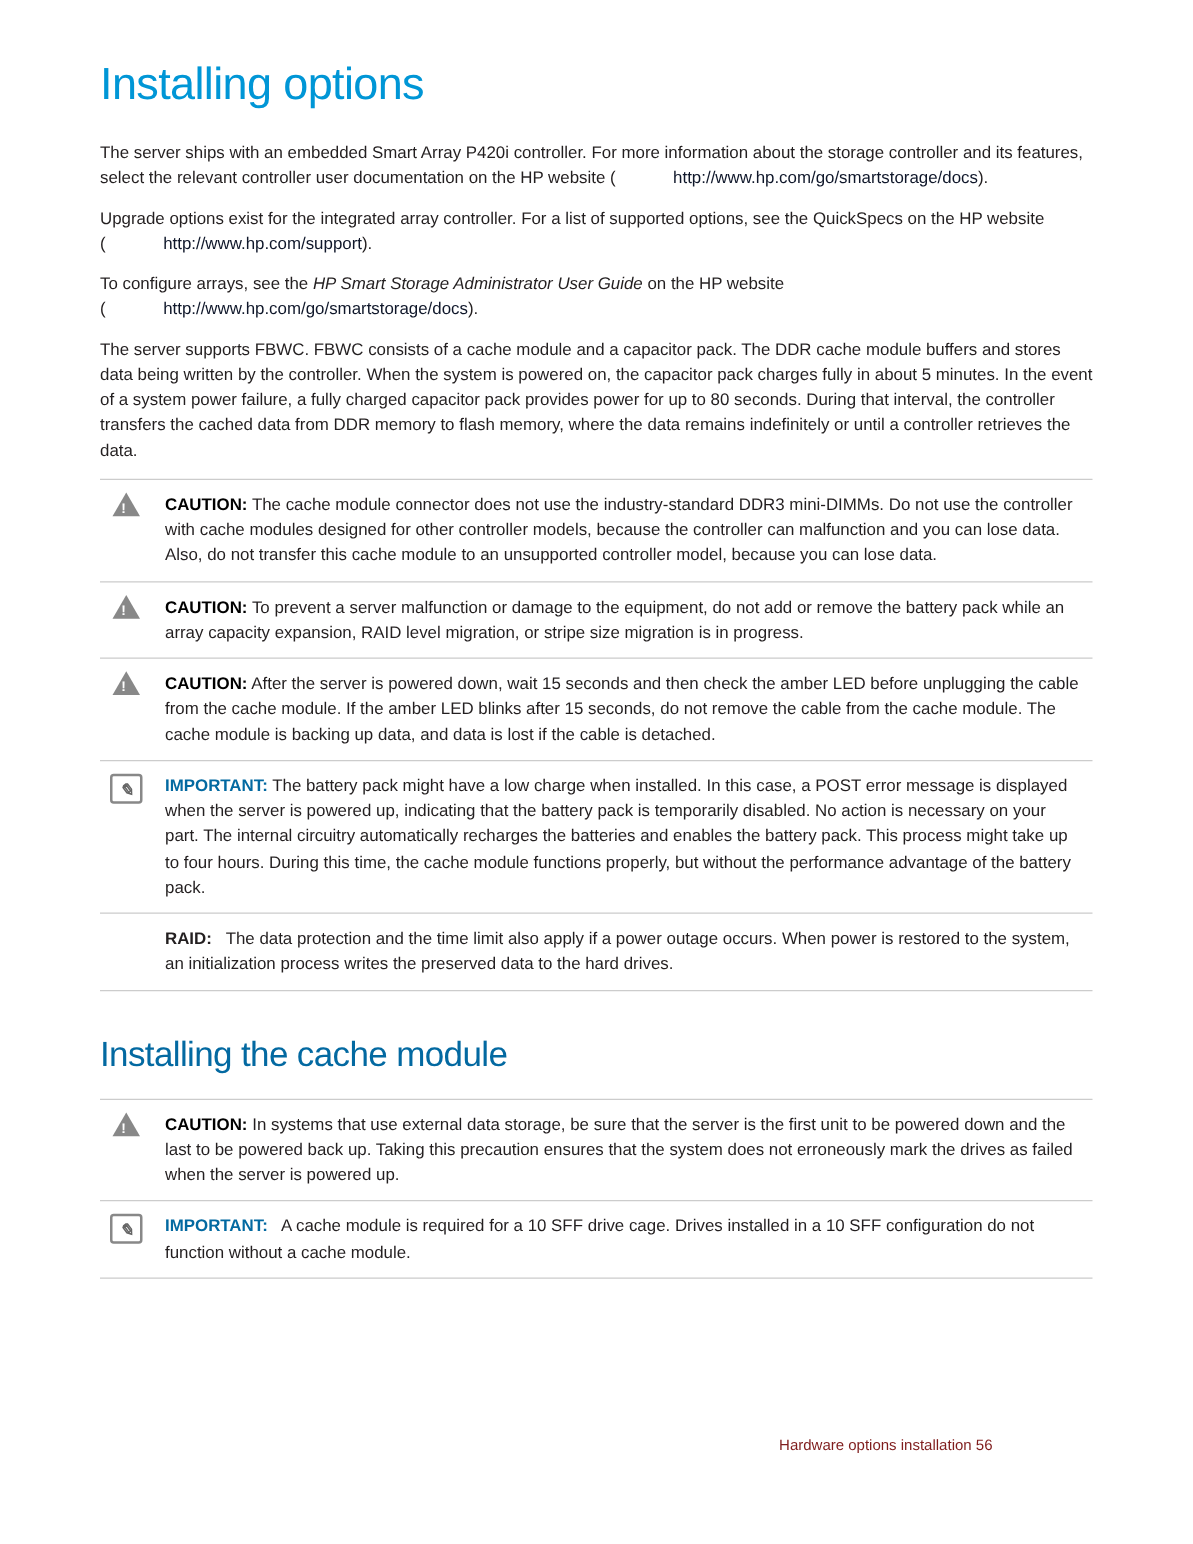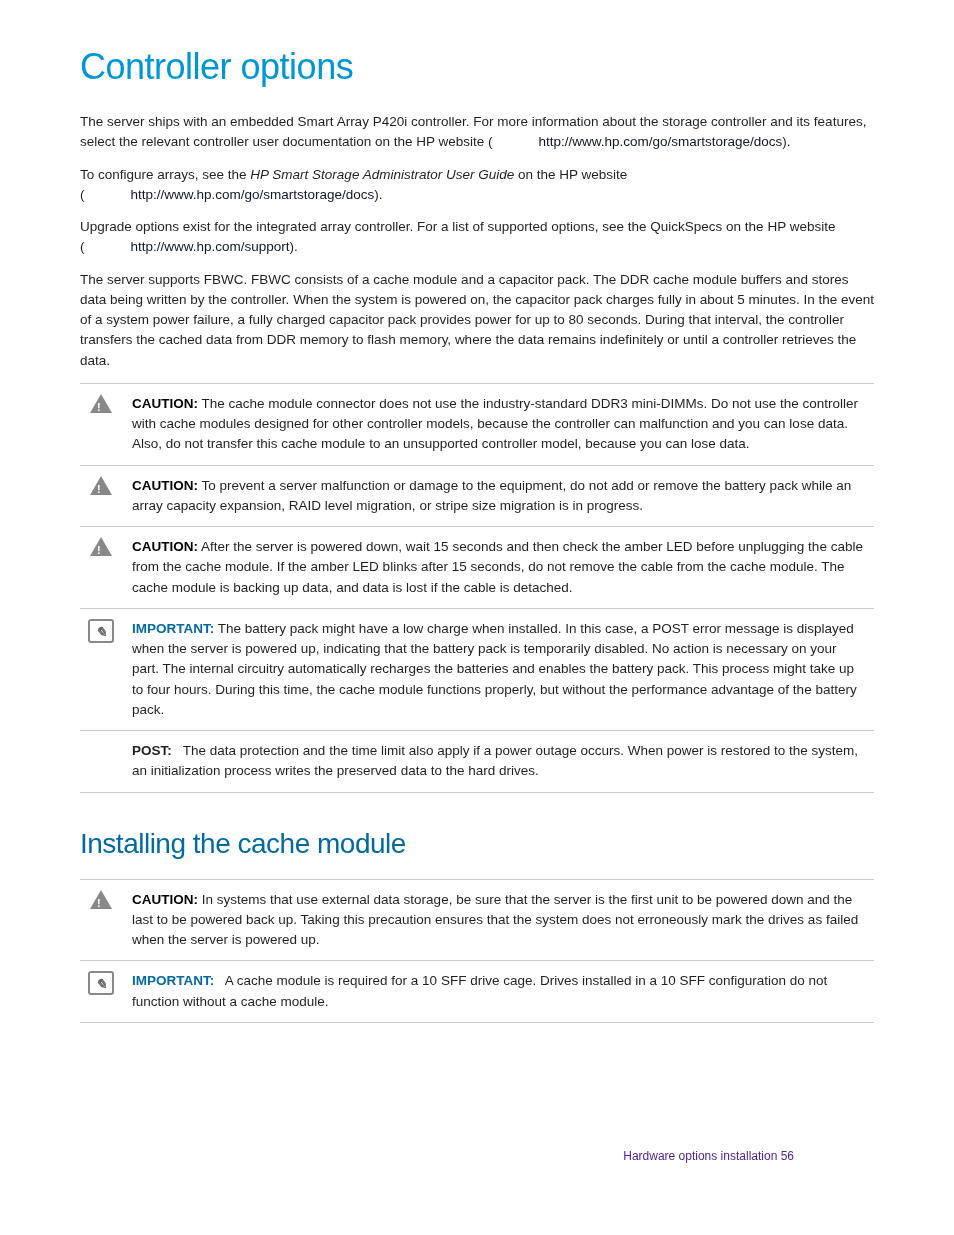--- a/index.html
+++ b/index.html
@@ -104,51 +104,51 @@
       color: #231f20;
     }
     .note-row td {
       border-top: 1px solid #ccc;
     }
     .footer {
       position: absolute;
       bottom: 30px;
       right: 80px;
       font-size: 12px;
-      color: #4c1d95;
+      color: #7f1d1d;
     }
     .content-wrapper {
       position: relative;
       min-height: 1155px;
     }
     em {
       font-style: italic;
     }
   </style>
 </head>
 <body>
 
 <div class="content-wrapper">
-  <h1>Controller options</h1>
+  <h1>Installing options</h1>
 
   <p>
     The server ships with an embedded Smart Array P420i controller. For more information about the storage controller and its features, select the relevant controller user documentation on the HP website
     (<a href="#">http://www.hp.com/go/smartstorage/docs</a>).
   </p>
 
   <p>
+    Upgrade options exist for the integrated array controller. For a list of supported options, see the QuickSpecs on the HP website (<a href="#">http://www.hp.com/support</a>).
+  </p>
+
+  <p>
     To configure arrays, see the <em>HP Smart Storage Administrator User Guide</em> on the HP website
     (<a href="#">http://www.hp.com/go/smartstorage/docs</a>).
   </p>
 
   <p>
-    Upgrade options exist for the integrated array controller. For a list of supported options, see the QuickSpecs on the HP website (<a href="#">http://www.hp.com/support</a>).
-  </p>
-
-  <p>
     The server supports FBWC. FBWC consists of a cache module and a capacitor pack. The DDR cache module buffers and stores data being written by the controller. When the system is powered on, the capacitor pack charges fully in about 5 minutes. In the event of a system power failure, a fully charged capacitor pack provides power for up to 80 seconds. During that interval, the controller transfers the cached data from DDR memory to flash memory, where the data remains indefinitely or until a controller retrieves the data.
   </p>
 
   <table class="notice-table">
     <tbody>
 
       <tr>
         <td class="icon-cell">
           <span class="icon-triangle"></span>
         </td>
@@ -184,21 +184,21 @@
         </td>
         <td>
           <span class="notice-label-important">IMPORTANT:</span>
           The battery pack might have a low charge when installed. In this case, a POST error message is displayed when the server is powered up, indicating that the battery pack is temporarily disabled. No action is necessary on your part. The internal circuitry automatically recharges the batteries and enables the battery pack. This process might take up to four hours. During this time, the cache module functions properly, but without the performance advantage of the battery pack.
         </td>
       </tr>
 
       <tr class="note-row">
         <td class="icon-cell"></td>
         <td>
-          <span class="notice-label-note">POST:</span>
+          <span class="notice-label-note">RAID:</span>
           &nbsp; The data protection and the time limit also apply if a power outage occurs. When power is restored to the system, an initialization process writes the preserved data to the hard drives.
         </td>
       </tr>
     </tbody>
   </table>
 
   <h2>Installing the cache module</h2>
 
   <table class="notice-table">
     <tbody>

